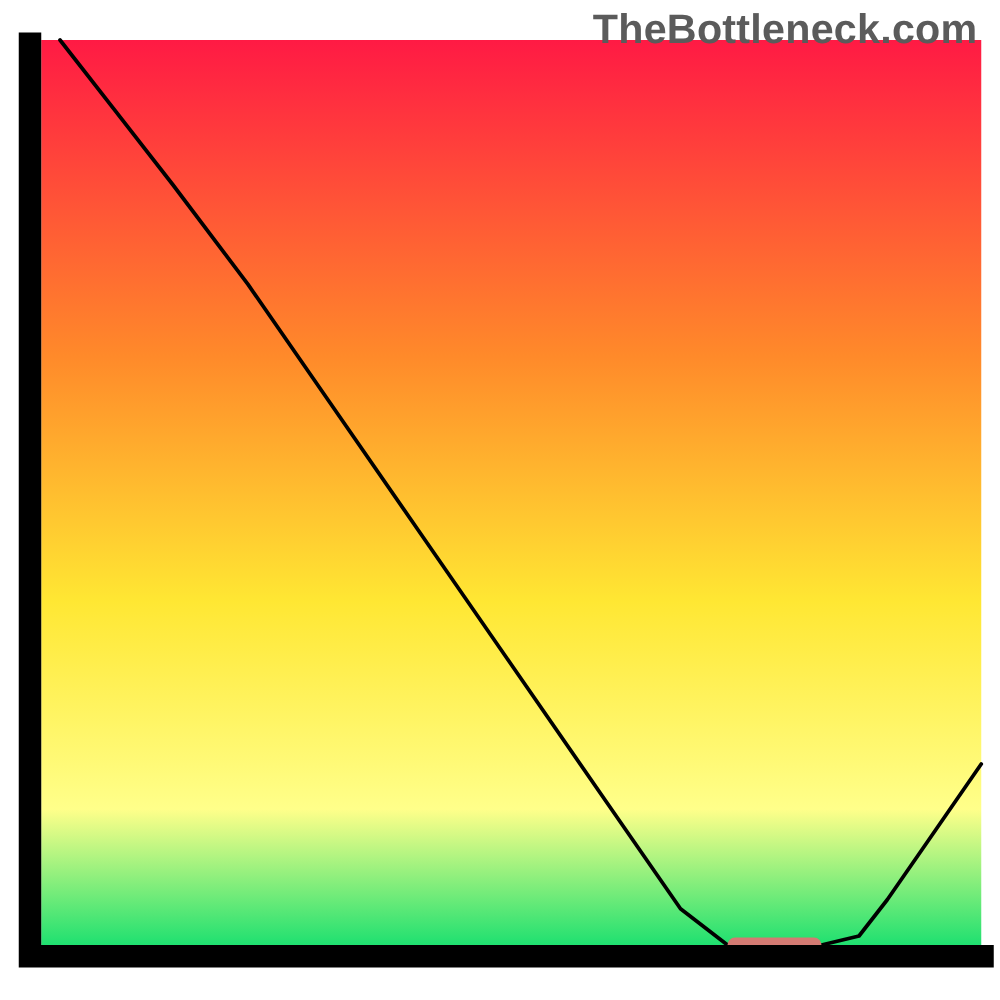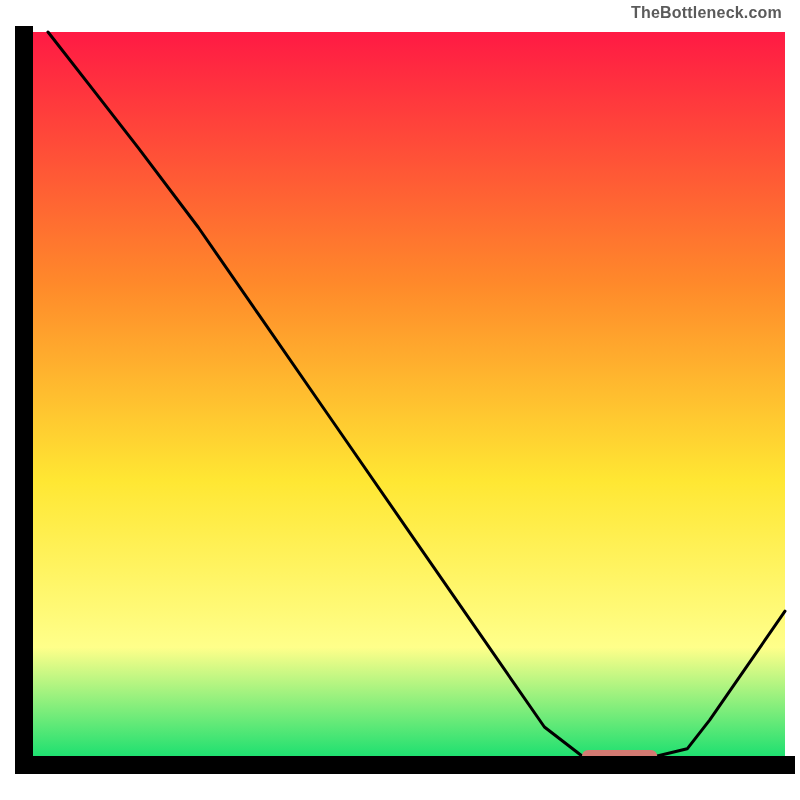--- a/index.html
+++ b/index.html
@@ -13,21 +13,21 @@
   }
   .canvas {
     position: relative;
     width: 800px;
     height: 800px;
   }
   .watermark {
     position: absolute;
     top: 4px;
     right: 18px;
-    font-size: 16px;
+    font-size: 33px;
     font-weight: 600;
     color: #5b5b5b;
     letter-spacing: 0.2px;
   }
   svg {
     position: absolute;
     top: 0;
     left: 0;
   }
 </style>

